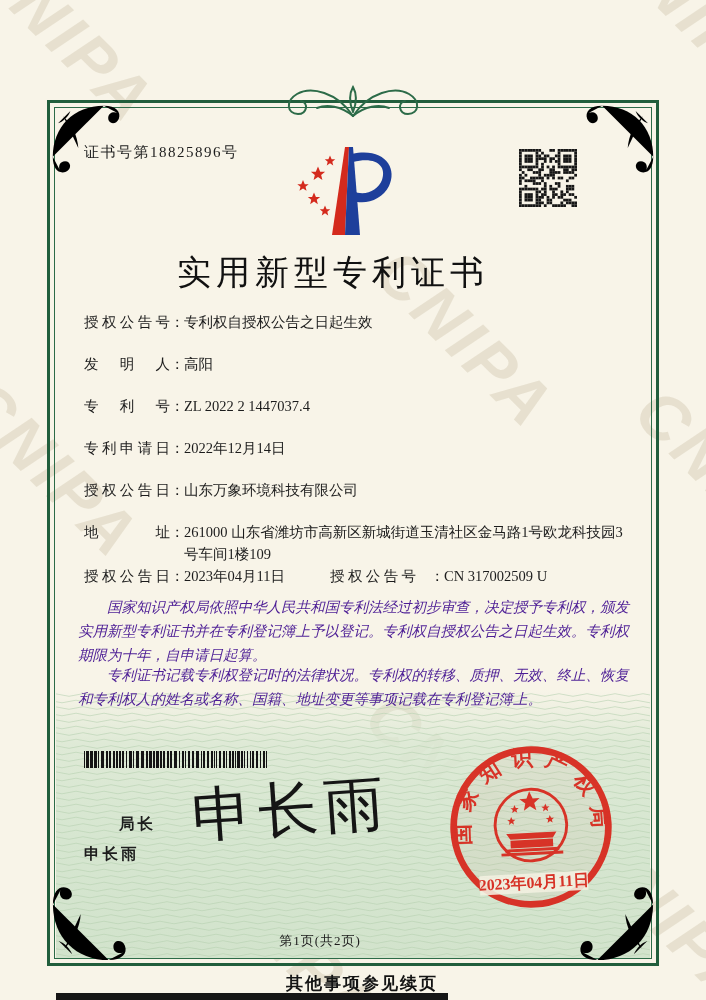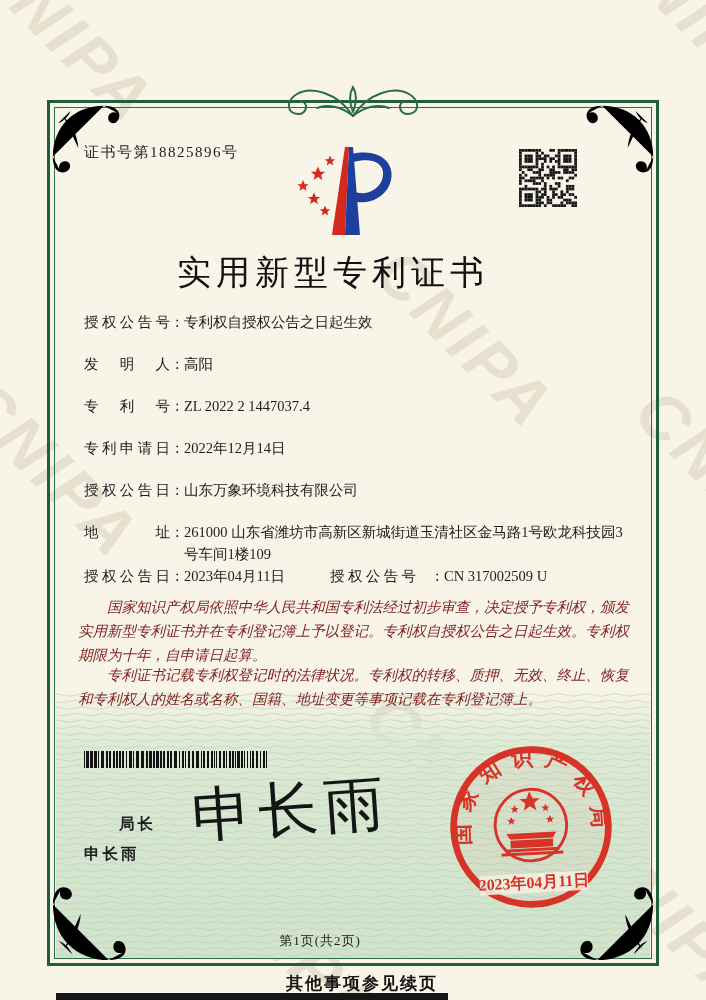--- a/index.html
+++ b/index.html
@@ -53,21 +53,21 @@
   .row .lbl { display:inline-block; width:86px; text-align:justify;
     text-align-last:justify; vertical-align:top; }
   .row .colon { display:inline-block; width:14px; vertical-align:top; }
   .row .val { display:inline-block; width:448px; vertical-align:top; }
   .row .g2lbl { position:absolute; left:246px; top:0; width:86px; display:inline-block;
     text-align:justify; text-align-last:justify; }
   .row .g2colon { position:absolute; left:346px; top:0; width:14px; }
   .row .g2val { position:absolute; left:360px; top:0; }
 
   .para { position:absolute; left:78px; width:556px; font-size:14.5px; line-height:24px;
-    font-style:italic; color:#7f1d1d; text-indent:2em; z-index:4; }
+    font-style:italic; color:#4c1d95; text-indent:2em; z-index:4; }
 
   .barcode { position:absolute; left:84px; top:751px; width:186px; height:17px; z-index:4; }
 
   .signer-title, .signer-name { position:absolute; left:84px;
     font-family:"Liberation Sans","DejaVu Sans",sans-serif;
     font-size:15.5px; font-weight:600; letter-spacing:3px; color:#1d1d1d; z-index:4; }
   .signer-title { top:814px;margin-left:35px; }
   .signer-name  { top:844px; }
 
   .signature { position:absolute; left:192px; top:770px; font-size:60px; color:#151515;

